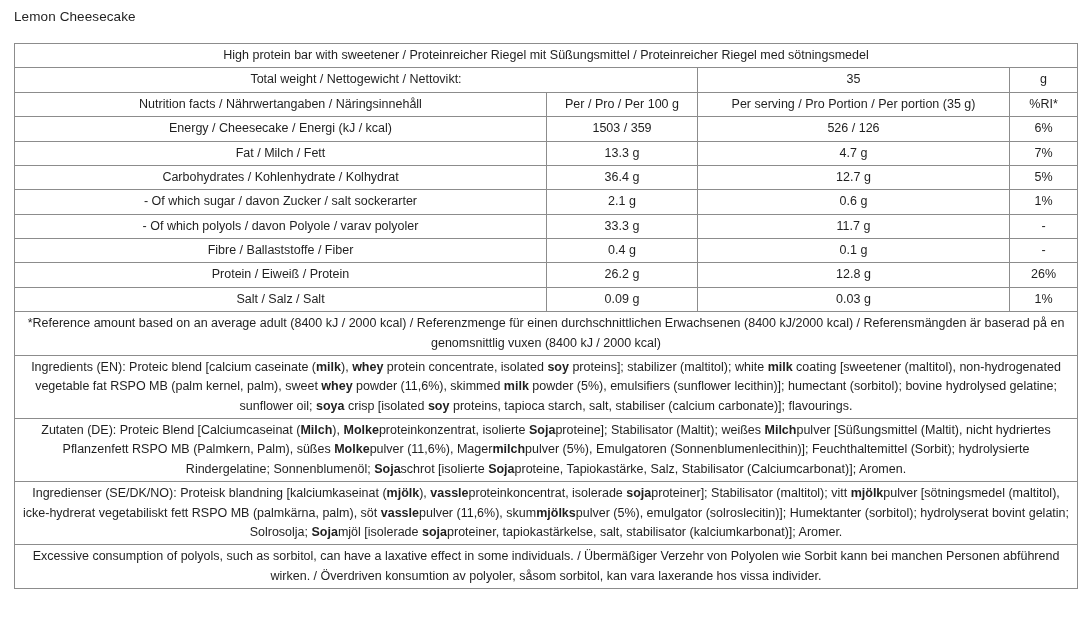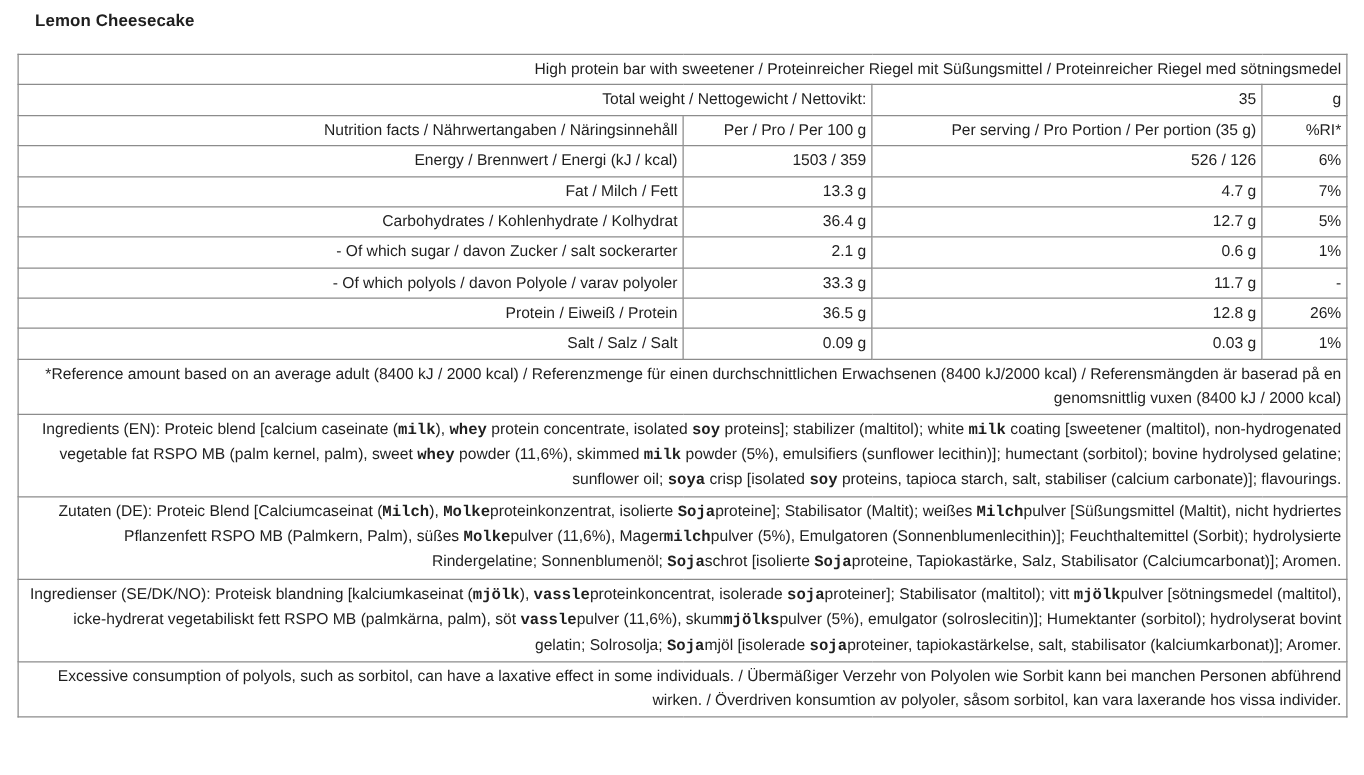--- a/index.html
+++ b/index.html
@@ -7,42 +7,42 @@
     padding: 0;
     background: #ffffff;
     width: 1091px;
     height: 620px;
     overflow: hidden;
     font-family: "Liberation Sans", sans-serif;
     color: #1f1f1f;
   }
   .page-title {
     font-size: 13.5px;
-    font-weight: 700;
-    margin: 9px 0 0 28px;
+    font-weight: 400;
+    margin: 9px 0 0 14px;
     letter-spacing: 0.1px;
   }
   table.info-table {
     border-collapse: collapse;
     table-layout: fixed;
     width: 1063px;
     margin: 19px 0 0 14px;
     font-size: 12.5px;
   }
   table.info-table td {
     border: 1px solid #8c8c8c;
     padding: 2px 4px;
     vertical-align: top;
-    text-align: right;
+    text-align: center;
     line-height: 1.55;
     font-weight: 400;
     overflow: hidden;
     word-wrap: break-word;
   }
-  table.info-table td b { font-weight: 700; font-family: Liberation Mono, monospace; }
+  table.info-table td b { font-weight: 700; }
   col.c-label   { width: 532px; }
   col.c-per100  { width: 151px; }
   col.c-serving { width: 312px; }
   col.c-ri      { width: 68px;  }
 </style>
 </head>
 <body>
 
 <div class="page-title">Lemon Cheesecake</div>
 
@@ -65,21 +65,21 @@
     <tr>
       <td>Nutrition facts / Nährwertangaben / Näringsinnehåll</td>
       <td>Per / Pro / Per 100 g</td>
       <td>Per serving / Pro Portion / Per portion (35 g)</td>
       <td>%RI*</td>
     </tr>
   </tbody>
 
   <tbody>
       <tr>
-        <td>Energy / Brennwert / Energi (kJ / kcal)</td>
+        <td>Energy / Cheesecake / Energi (kJ / kcal)</td>
         <td>1503 / 359</td>
         <td>526 / 126</td>
         <td>6%</td>
       </tr>
       <tr>
         <td>Fat / Milch / Fett</td>
         <td>13.3 g</td>
         <td>4.7 g</td>
         <td>7%</td>
       </tr>
@@ -95,22 +95,28 @@
         <td>0.6 g</td>
         <td>1%</td>
       </tr>
       <tr>
         <td>- Of which polyols / davon Polyole / varav polyoler</td>
         <td>33.3 g</td>
         <td>11.7 g</td>
         <td>-</td>
       </tr>
       <tr>
+        <td>Fibre / Ballaststoffe / Fiber</td>
+        <td>0.4 g</td>
+        <td>0.1 g</td>
+        <td>-</td>
+      </tr>
+      <tr>
         <td>Protein / Eiweiß / Protein</td>
-        <td>36.5 g</td>
+        <td>26.2 g</td>
         <td>12.8 g</td>
         <td>26%</td>
       </tr>
       <tr>
         <td>Salt / Salz / Salt</td>
         <td>0.09 g</td>
         <td>0.03 g</td>
         <td>1%</td>
       </tr>
     </tbody>

